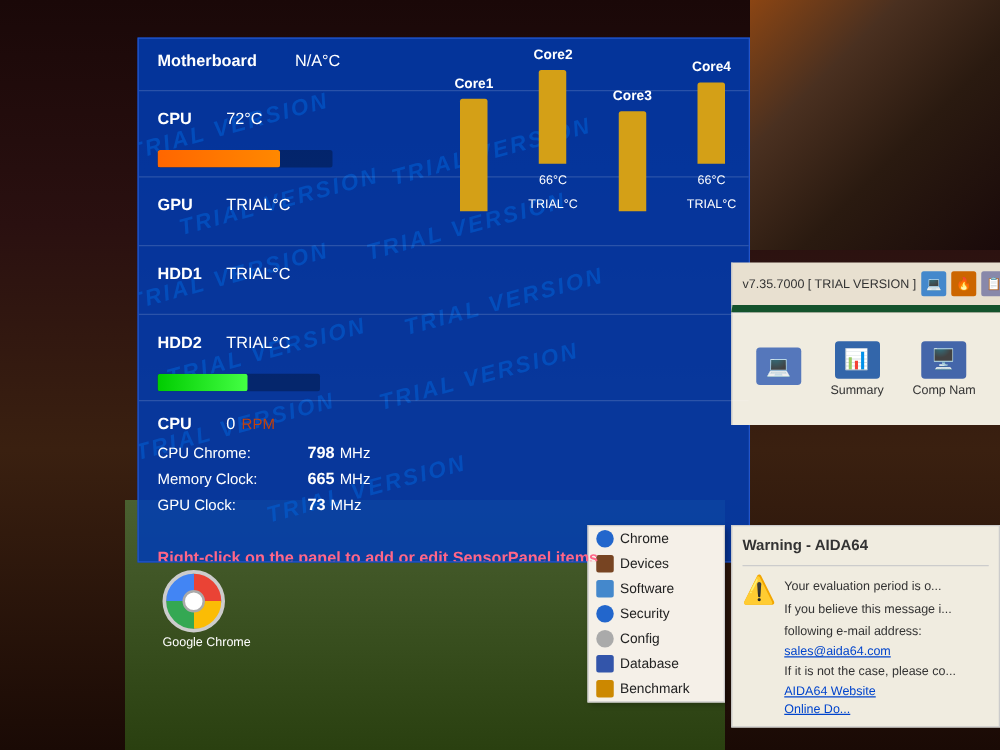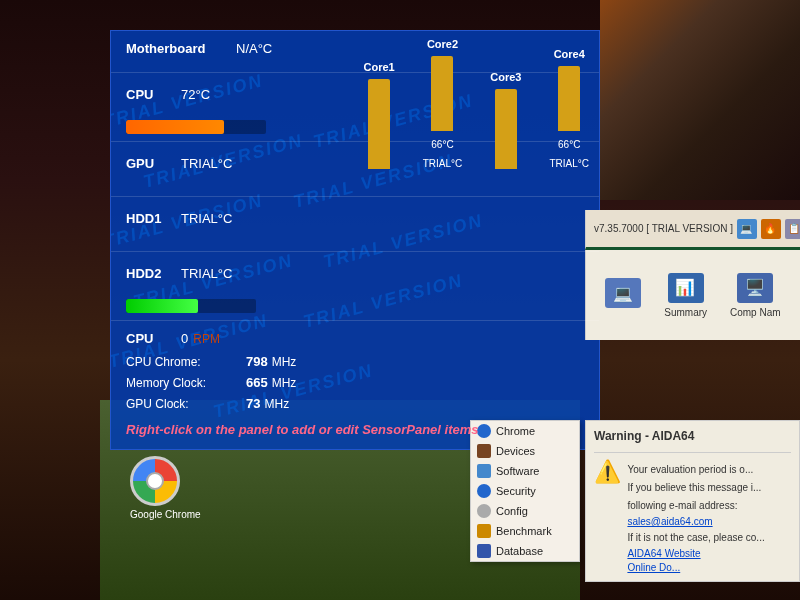--- a/index.html
+++ b/index.html
@@ -143,38 +143,37 @@
       margin-bottom: 6px;
     }
     .clock-label { color: #fff; font-size: 12px; width: 120px; }
     .clock-value { color: #fff; font-size: 13px; font-weight: bold; }
     .clock-unit { color: #fff; font-size: 12px; margin-left: 4px; }
 
     
     .hint-text {
       color: #ff6688;
       font-size: 13px;
-      font-style: italic;
-      margin-top: 0;
+      margin-top: 16px;
       position: relative;
       z-index: 2;
       padding: 0 15px;
       font-weight: bold;
     }
 
     
     .taskbar-area {
       position: absolute;
       top: 210px;
       right: 0;
       width: 215px;
       height: 40px;
       background: #e8e0d0;
       border-left: 1px solid #ccc;
-      border-bottom: 3px solid #14532d;
+      border-bottom: 6px solid #14532d;
       display: flex;
       align-items: center;
       padding: 2px 8px;
       gap: 4px;
     }
     .taskbar-version {
       font-size: 10px;
       color: #333;
       white-space: nowrap;
     }
@@ -510,26 +509,26 @@
   </div>
   <div class="menu-item">
     <div class="menu-icon" style="background:#2266cc;border-radius:50%;"></div>
     <span>Security</span>
   </div>
   <div class="menu-item">
     <div class="menu-icon" style="background:#aaaaaa;border-radius:50%;"></div>
     <span>Config</span>
   </div>
   <div class="menu-item">
+    <div class="menu-icon" style="background:#3355aa;"></div>
+    <span>Database</span>
+  </div>
+  <div class="menu-item">
     <div class="menu-icon" style="background:#cc8800;"></div>
     <span>Benchmark</span>
-  </div>
-  <div class="menu-item">
-    <div class="menu-icon" style="background:#3355aa;"></div>
-    <span>Database</span>
   </div>
 </div>
 
 <div class="warning-dialog">
   <div class="warning-title">Warning - AIDA64</div>
   <div class="warning-body">
     <span class="warning-icon">⚠️</span>
     <div>
       <span class="warning-text">Your evaluation period is o...</span>
       <br>

